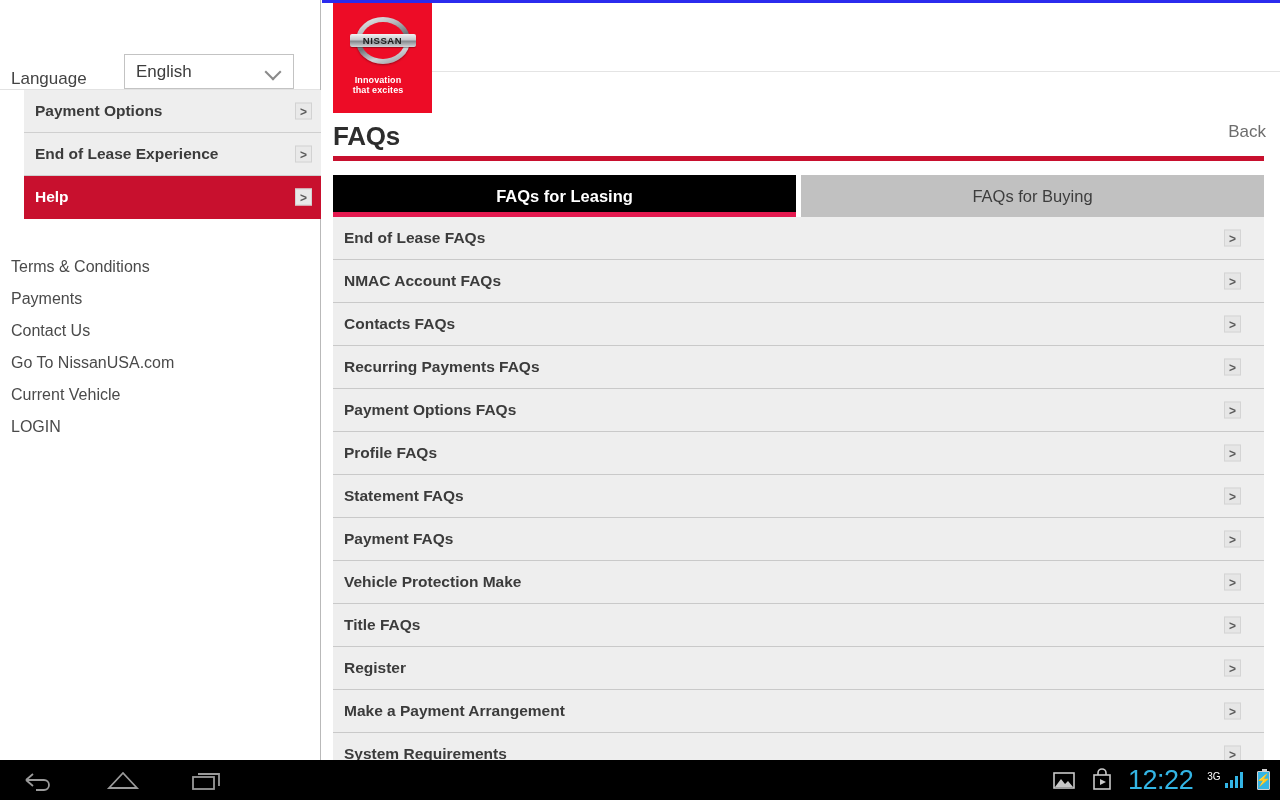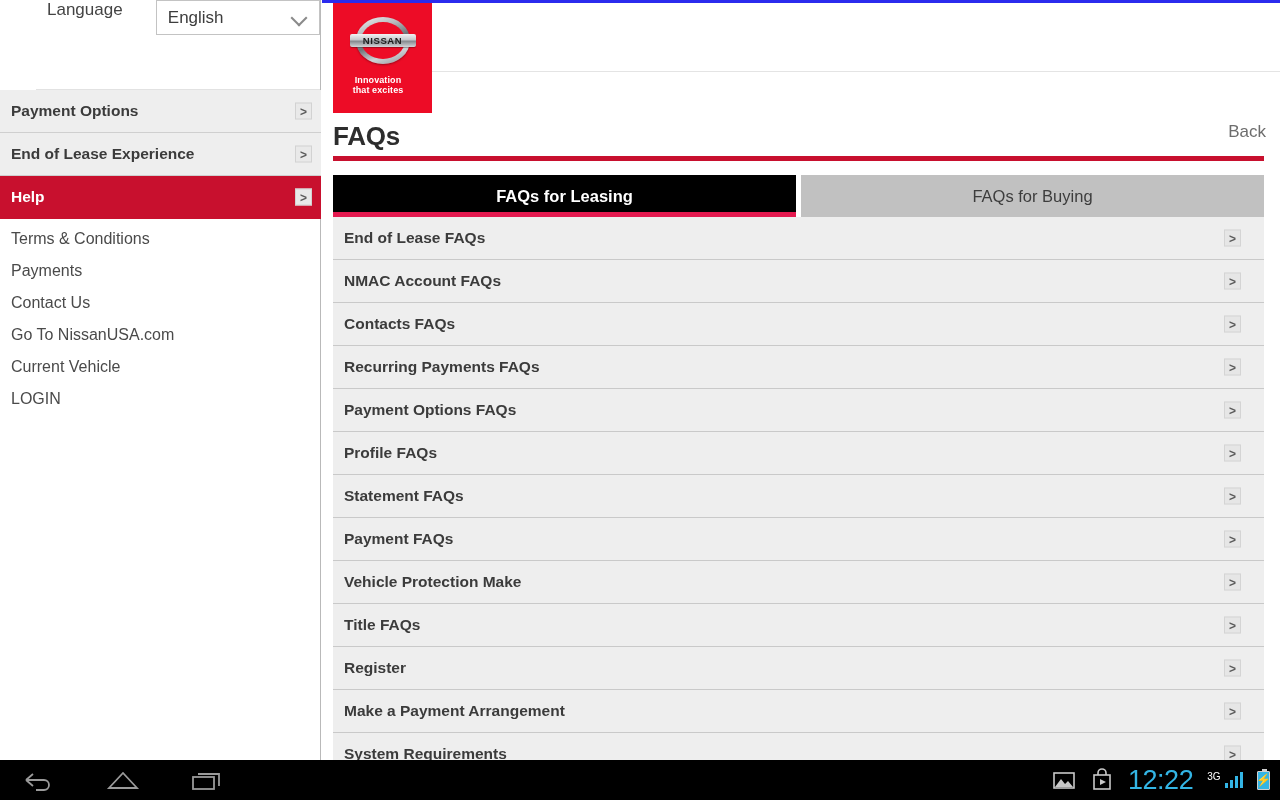--- a/index.html
+++ b/index.html
@@ -31,25 +31,24 @@
   .sidebar {
     position: absolute;
     left: 0; top: 0;
     width: 321px; height: 760px;
     background: #ffffff;
     border-right: 1px solid #b9b9b9;
   }
 
   .lang-row {
     display: flex;
-    align-items: flex-start;
+    align-items: flex-end;
     height: 90px;
     padding-left: 11px;
     border-bottom: 1px solid #e2e2e2;
-    margin-left: 36px;
   }
   .lang-label {
     font-size: 17px;
     color: #444444;
     width: 113px;
   }
   .lang-select {
     position: relative;
     width: 170px; height: 35px;
     border: 1px solid #c3c3c3;
@@ -68,21 +67,21 @@
   .lang-select .chev::before {
     content: "";
     position: absolute;
     left: 1px; top: 1px;
     width: 10px; height: 10px;
     border-right: 2px solid #8a8a8a;
     border-bottom: 2px solid #8a8a8a;
     transform: rotate(45deg);
   }
 
-  .nav-accordion { width: 321px; }
+  .nav-accordion { width: 321px; padding-left: 24px; }
   .nav-item {
     position: relative;
     height: 43px;
     display: flex;
     align-items: center;
     padding-left: 11px;
     font-size: 15.5px;
     font-weight: bold;
     color: #3b3b3b;
     background: #eeeeee;
@@ -103,21 +102,21 @@
     display: flex;
     align-items: center;
     justify-content: center;
     font-size: 12px;
     font-weight: bold;
     color: #5c5c5c;
     line-height: 1;
   }
 
   .sidebar-links {
-    padding-top: 4px;
+    padding-top: 32px;
   }
   .sidebar-link {
     display: block;
     height: 32px;
     line-height: 32px;
     padding-left: 11px;
     font-size: 16px;
     color: #4a4a4a;
     text-decoration: none;
   }

